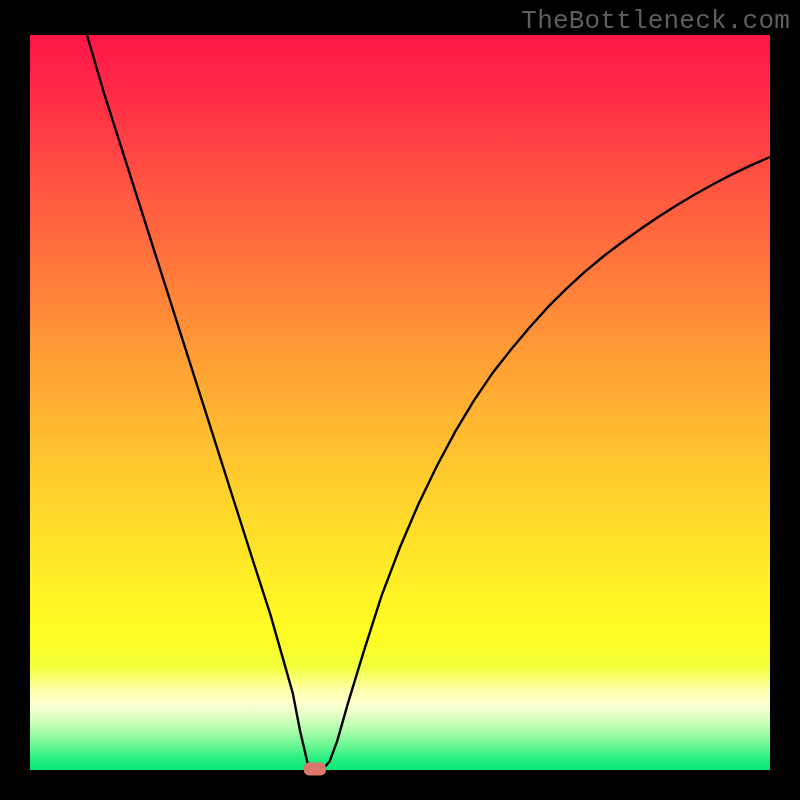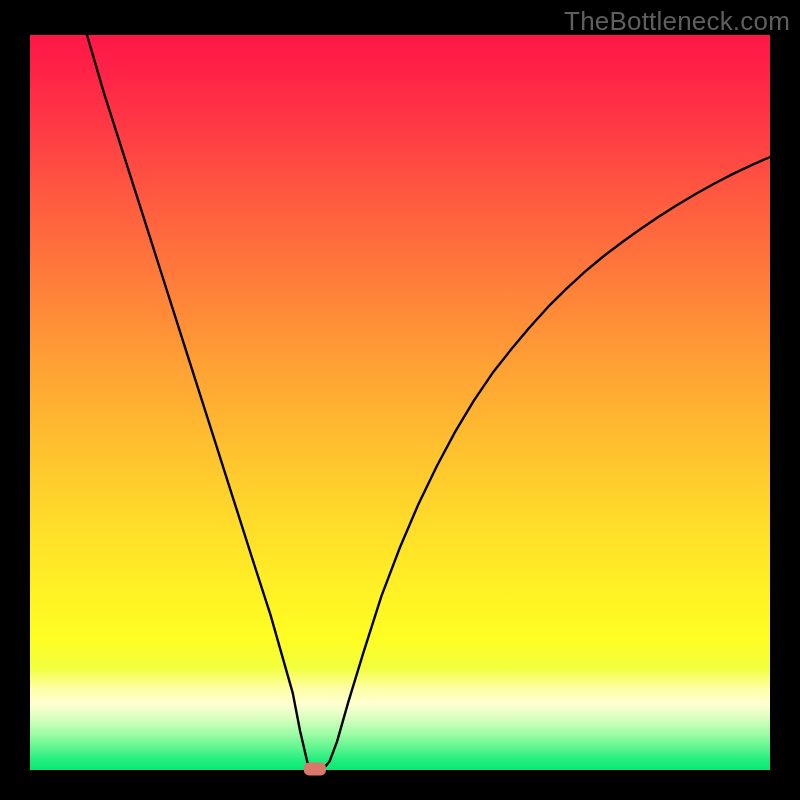--- a/index.html
+++ b/index.html
@@ -12,21 +12,21 @@
   .chart-container {
     position: relative;
     width: 800px;
     height: 800px;
     background: #000;
   }
   .watermark {
     position: absolute;
     top: 6px;
     right: 10px;
-    font-family: Liberation Sans, sans-serif;
+    font-family: Liberation Mono, monospace;
     font-size: 26px;
     font-weight: 500;
     color: #5f5f5f;
     letter-spacing: 0.2px;
     z-index: 10;
   }
   svg {
     display: block;
   }
 </style>

